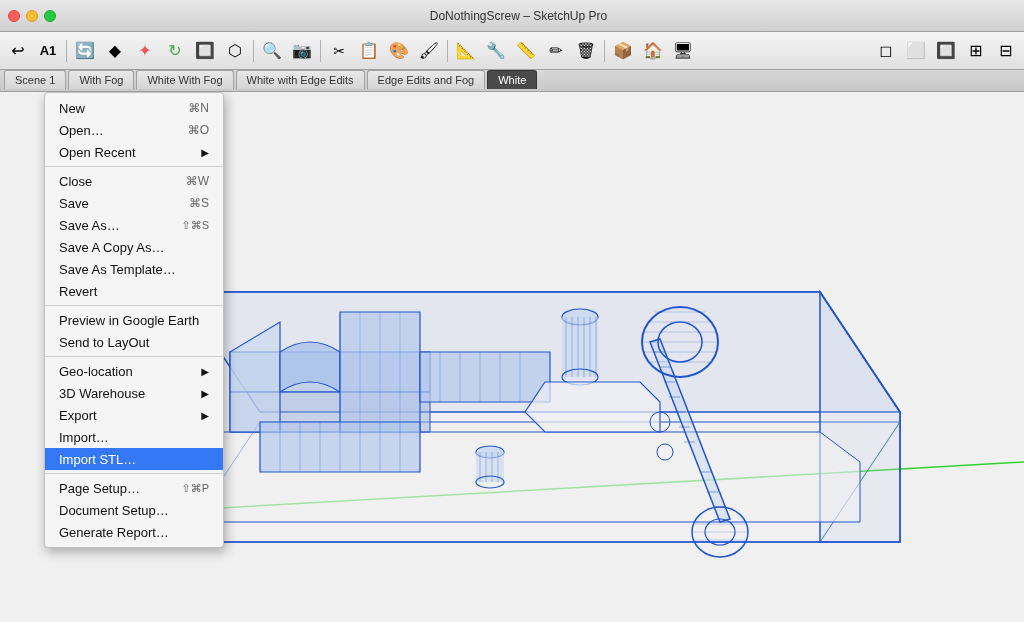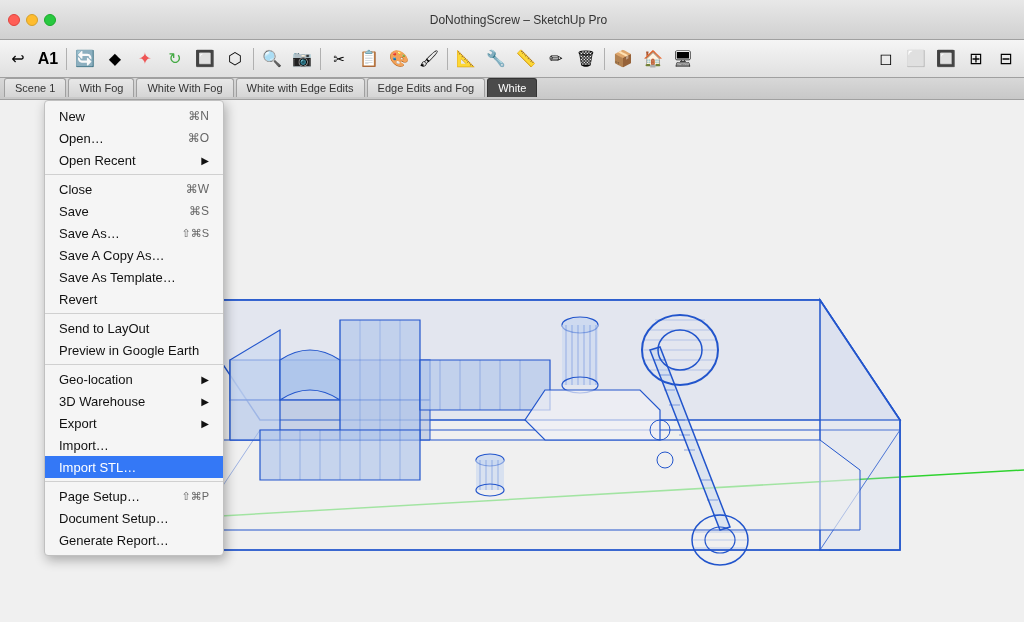--- a/index.html
+++ b/index.html
@@ -8,21 +8,21 @@
       height: 622px;
       overflow: hidden;
       font-family: -apple-system, 'Helvetica Neue', Arial, sans-serif;
       font-size: 13px;
       background: #c8c8c8;
       position: relative;
     }
 
     
     .title-bar {
-      height: 40px;
+      height: 32px;
       background: linear-gradient(to bottom, #e8e8e8, #d0d0d0);
       border-bottom: 1px solid #a0a0a0;
       display: flex;
       align-items: center;
       justify-content: center;
       position: relative;
       padding-left: 13px;
     }
     .title-bar-title {
       font-size: 12px;
@@ -164,21 +164,21 @@
     <div class="wc wc-close"></div>
     <div class="wc wc-min"></div>
     <div class="wc wc-max"></div>
   </div>
   <span class="title-bar-title">DoNothingScrew – SketchUp Pro</span>
 </div>
 
 <div class="toolbar">
 
   <div class="toolbar-icon">↩</div>
-  <div class="toolbar-icon" style="font-weight:bold;font-size:16px;">A1</div>
+  <div class="toolbar-icon" style="font-weight:bold;font-size:13px;">A1</div>
   <div class="toolbar-divider"></div>
   <div class="toolbar-icon">🔄</div>
   <div class="toolbar-icon">◆</div>
   <div class="toolbar-icon" style="color:#e55;">✦</div>
   <div class="toolbar-icon" style="color:#4a4;">↻</div>
   <div class="toolbar-icon">🔲</div>
   <div class="toolbar-icon">⬡</div>
   <div class="toolbar-divider"></div>
   <div class="toolbar-icon">🔍</div>
   <div class="toolbar-icon">📷</div>
@@ -367,25 +367,25 @@
     <div class="menu-item">
       <span>Save As Template…</span>
       <span class="shortcut"></span>
     </div>
     <div class="menu-item">
       <span>Revert</span>
       <span class="shortcut"></span>
     </div>
     <div class="menu-separator"></div>
     <div class="menu-item">
+      <span>Preview in Google Earth</span>
+      <span class="shortcut"></span>
+    </div>
+    <div class="menu-item">
       <span>Send to LayOut</span>
-      <span class="shortcut"></span>
-    </div>
-    <div class="menu-item">
-      <span>Preview in Google Earth</span>
       <span class="shortcut"></span>
     </div>
     <div class="menu-separator"></div>
     <div class="menu-item">
       <span>Geo-location</span>
       <span class="arrow">▶</span>
     </div>
     <div class="menu-item">
       <span>3D Warehouse</span>
       <span class="arrow">▶</span>

